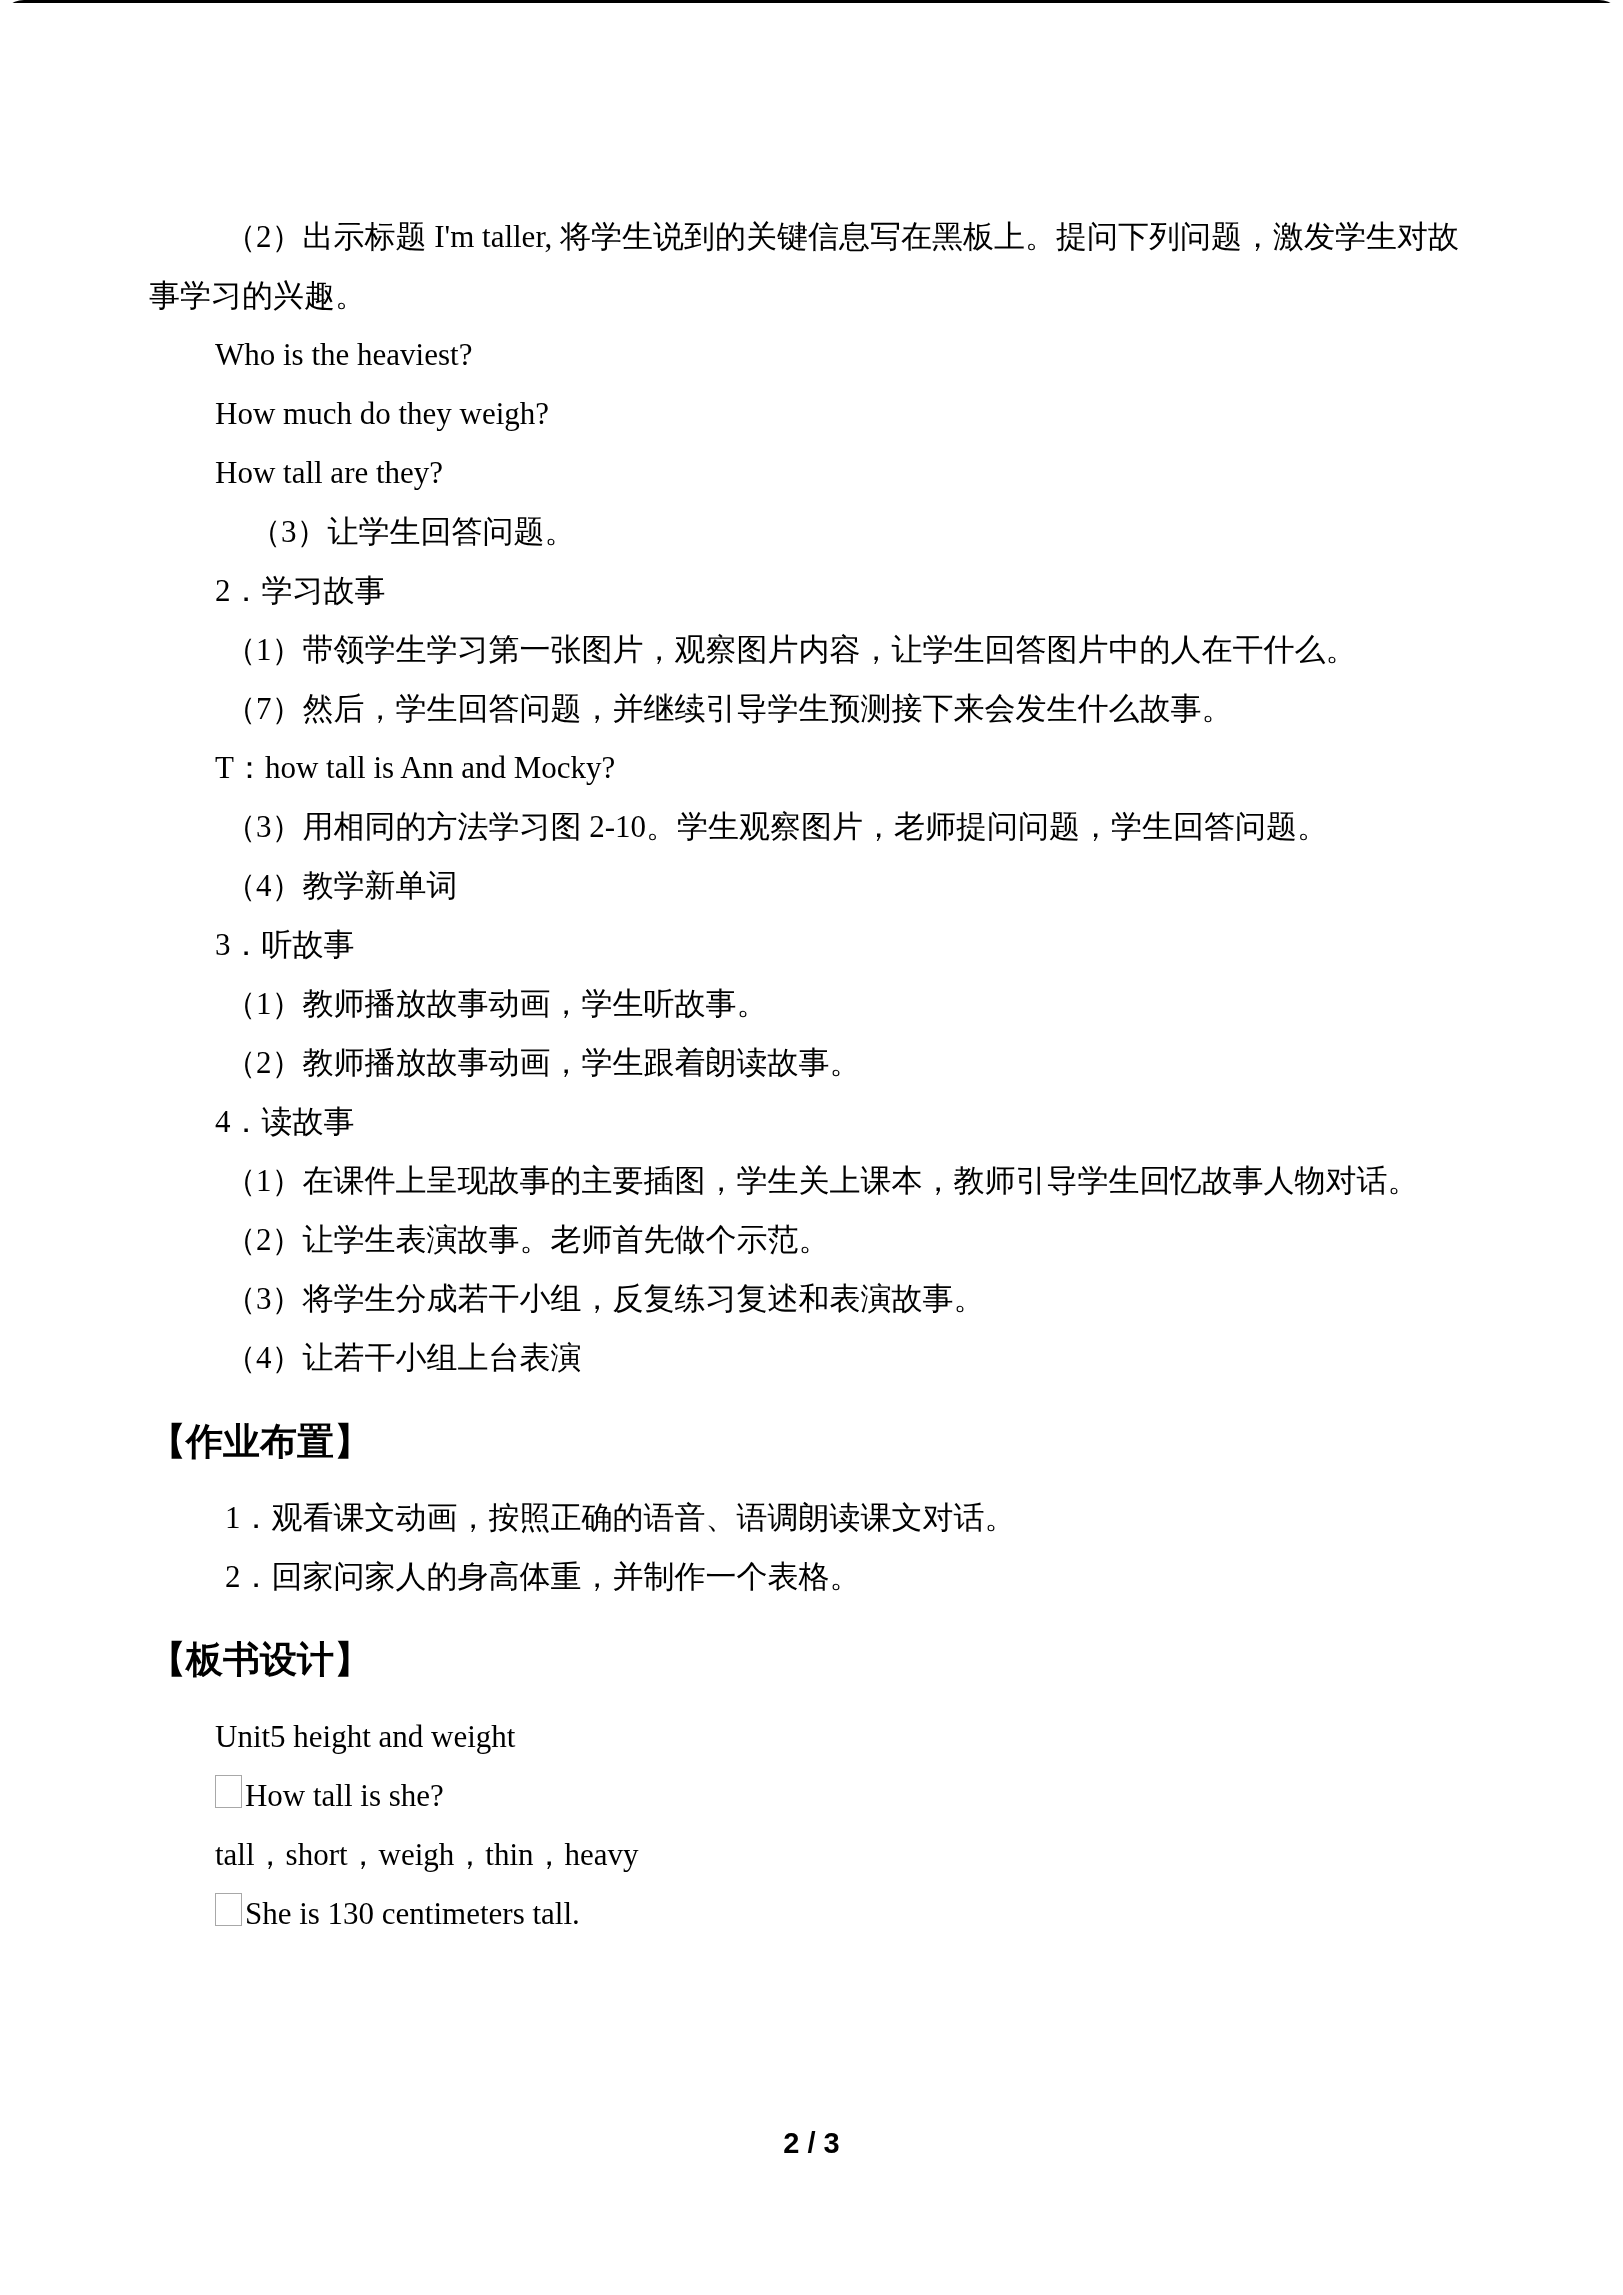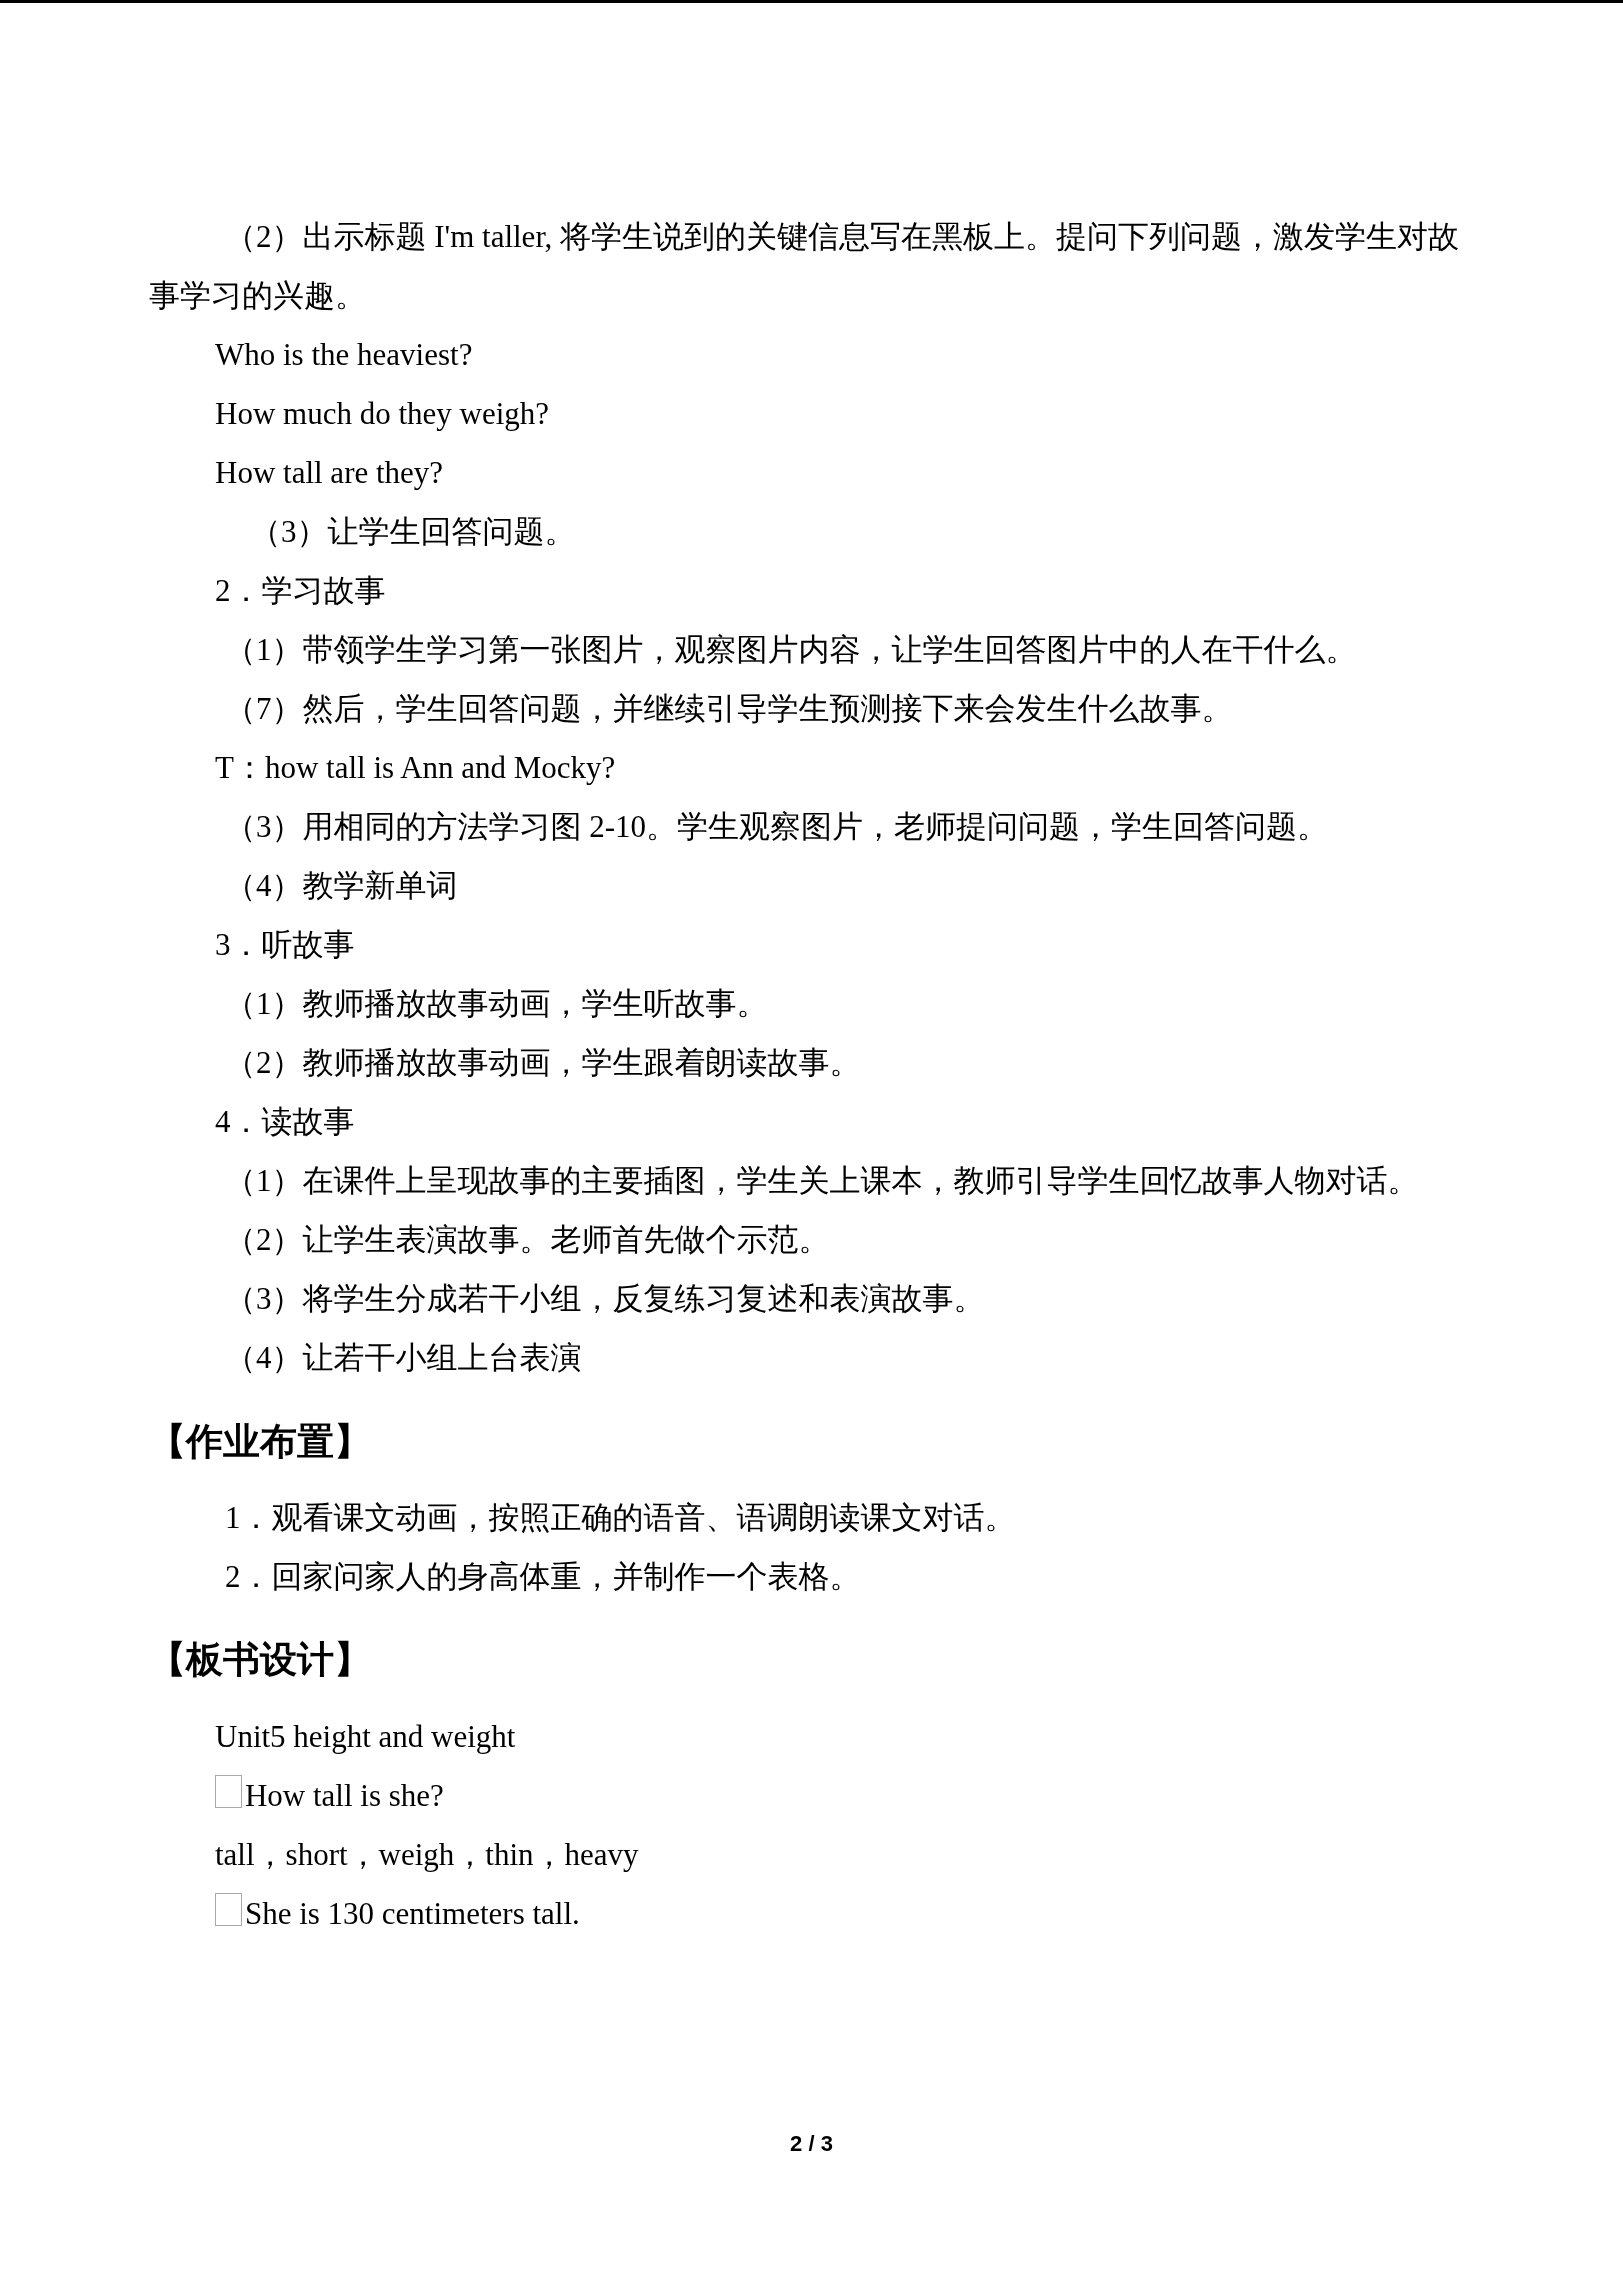--- a/index.html
+++ b/index.html
@@ -4,20 +4,21 @@
 <style>
   html,body{margin:0;padding:0;background:#ffffff;}
   #page{
     position:relative;
     width:1623px;
     height:2295px;
     background:#ffffff;
     overflow:hidden;
     font-family:"Liberation Serif","DejaVu Serif",serif;
     color:#000000;
+    border-radius:24px;
   }
   #top-bar{
     position:absolute;
     top:0;left:0;right:0;
     height:3.4px;
     background:#000000;
   }
   #doc{
     position:absolute;
     top:0;left:0;right:0;
@@ -49,21 +50,21 @@
     margin-right:3.4px;
     text-indent:0;
   }
   #footer{
     position:absolute;
     top:2130px;
     left:0;right:0;
     text-align:center;
     font-family:"Liberation Sans","DejaVu Sans",sans-serif;
     font-weight:bold;
-    font-size:22px;
+    font-size:29px;
     line-height:27px;
     color:#000000;
   }
 </style>
 </head>
 <body>
 
 <div id="page">
   <div id="top-bar"></div>
   <div id="doc">

